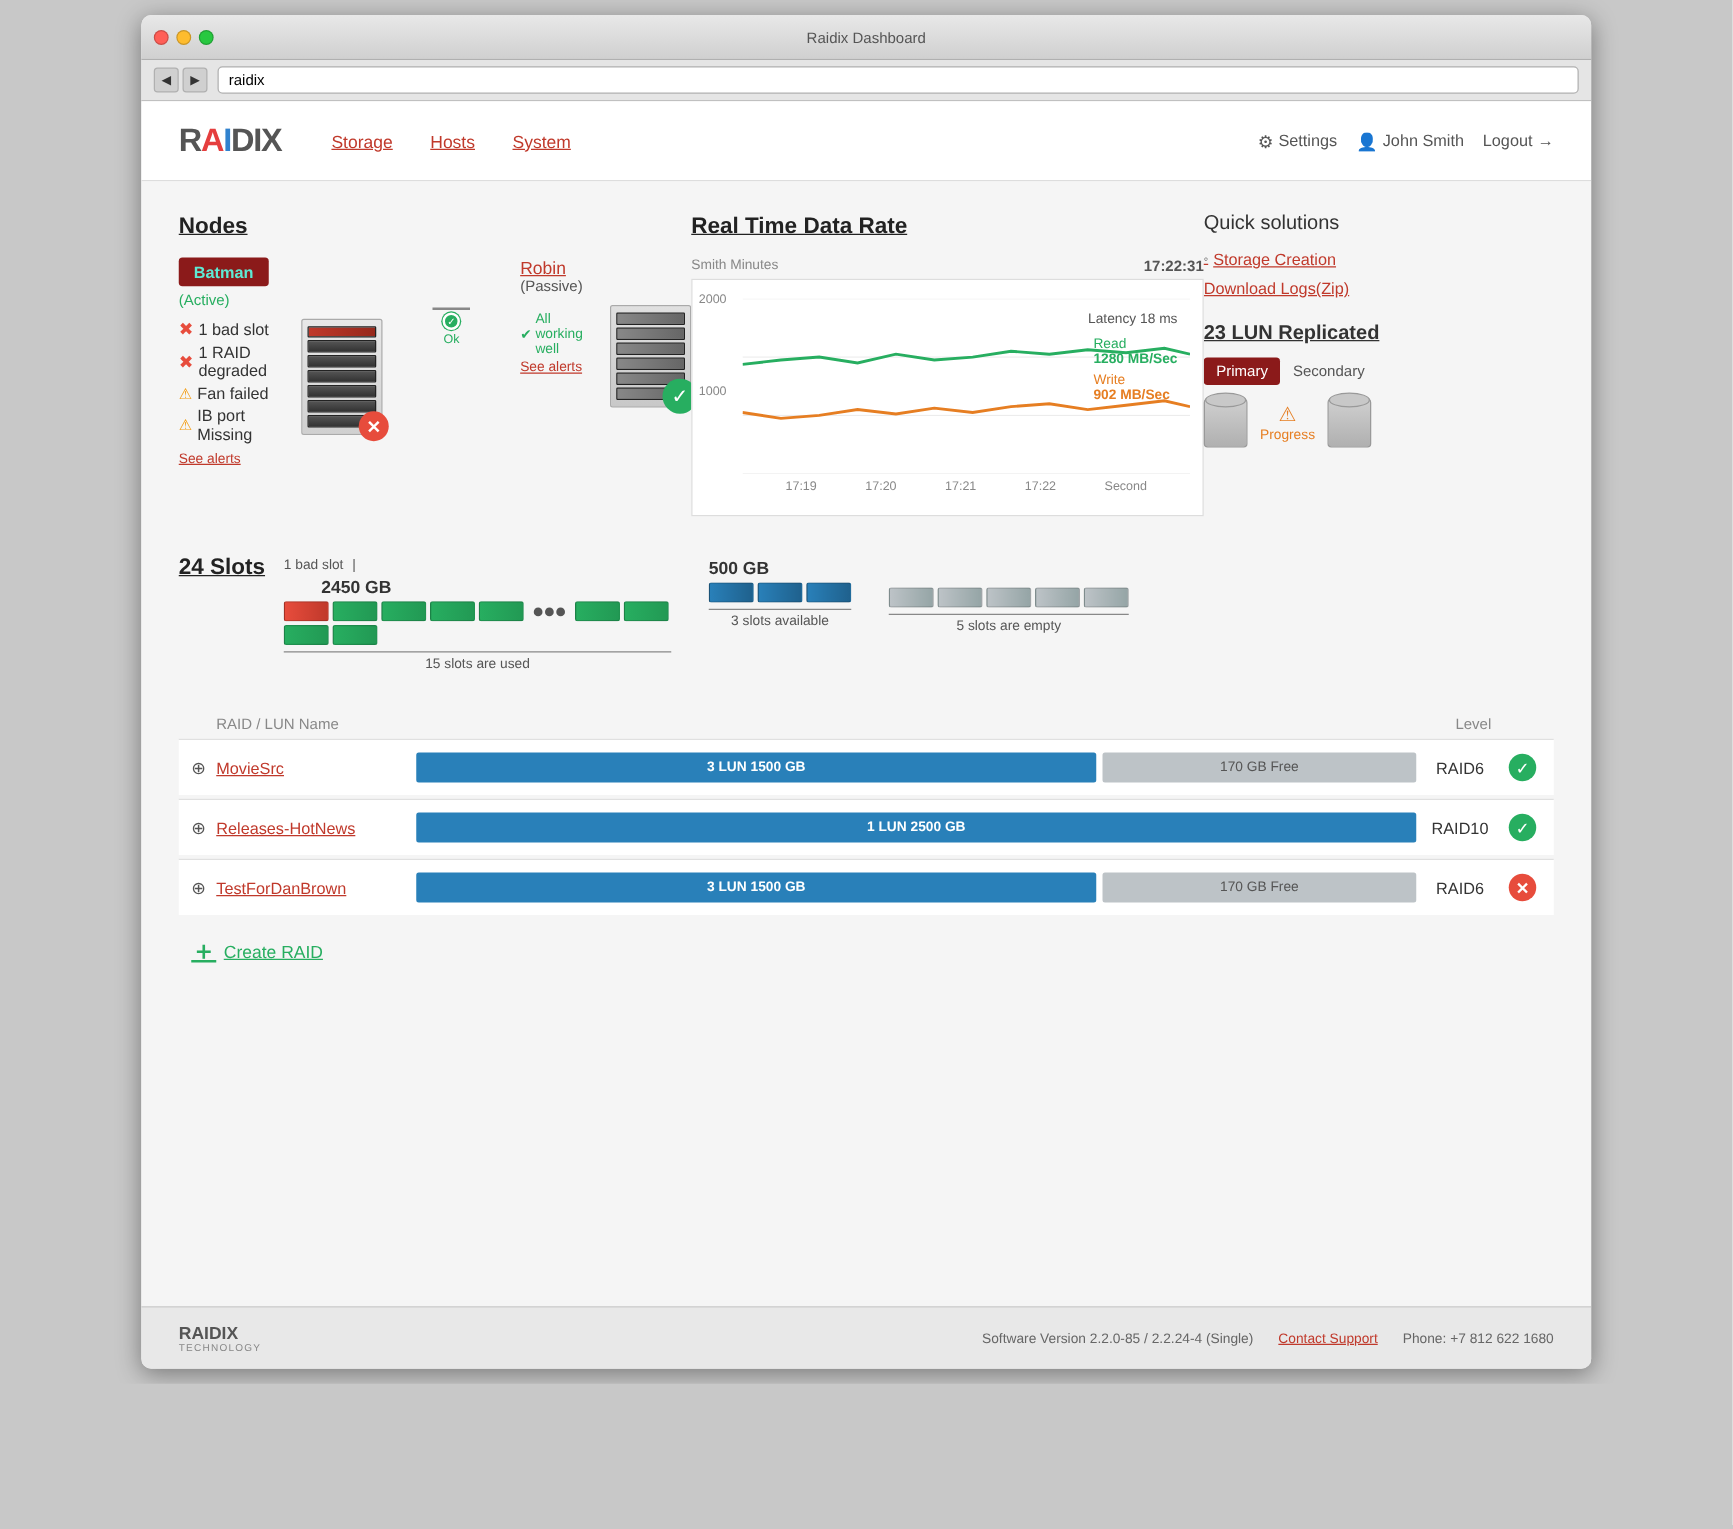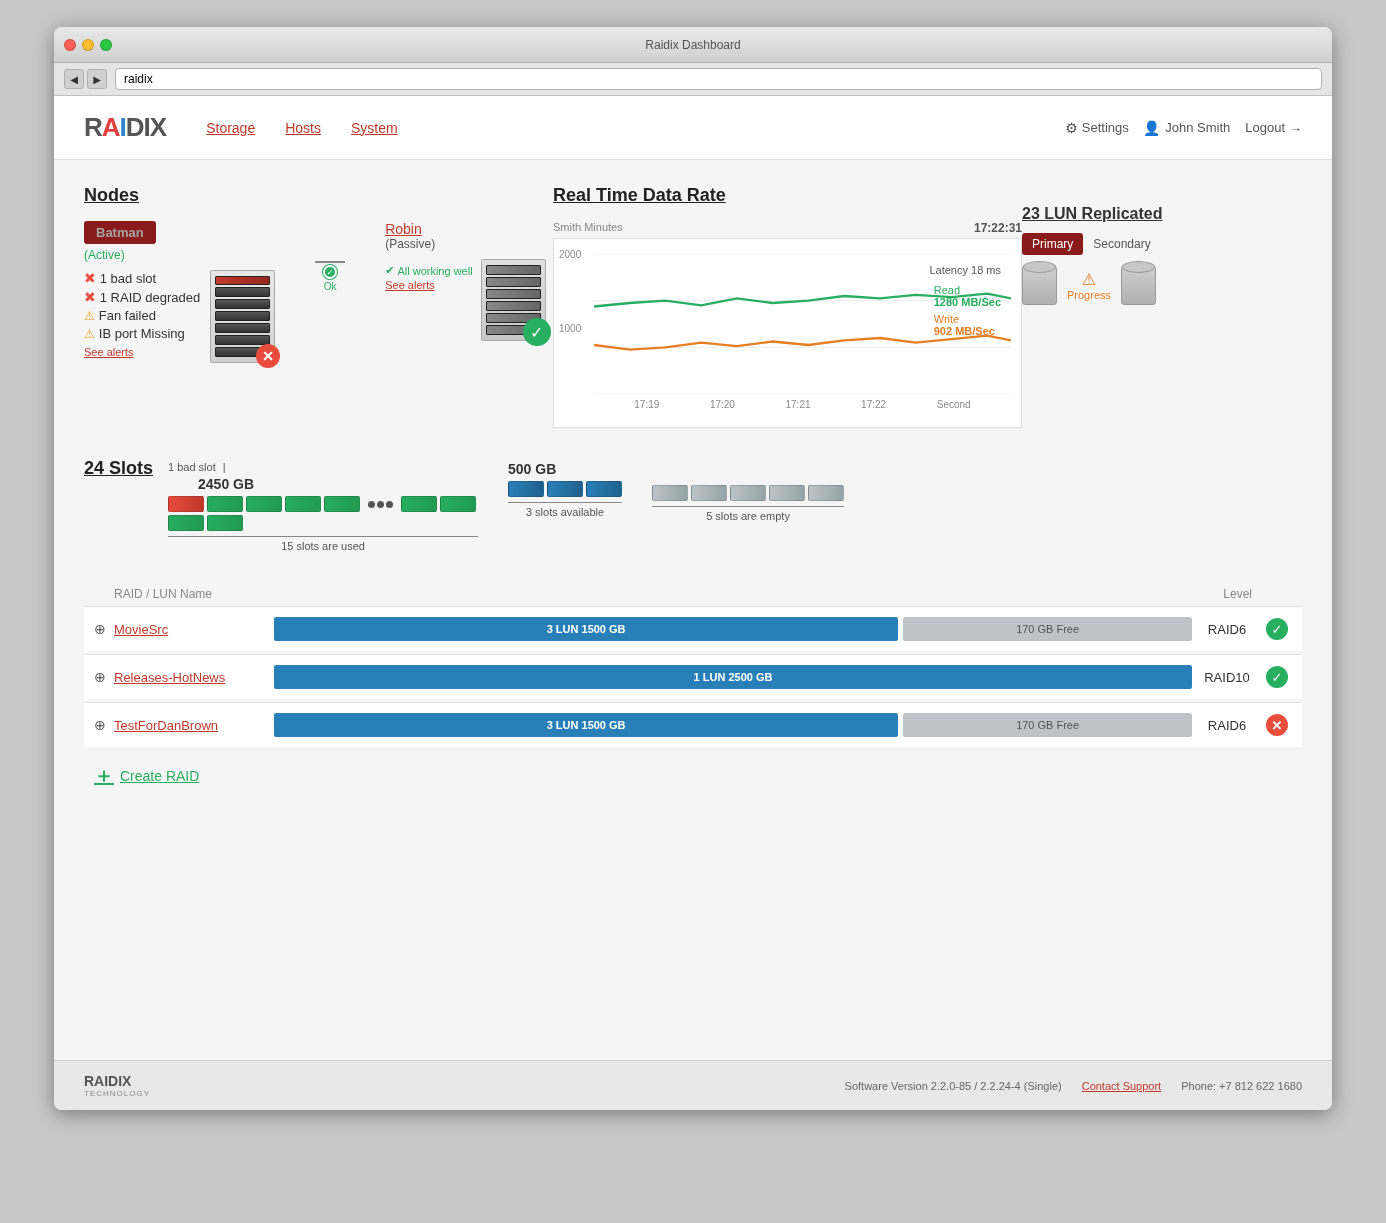--- a/index.html
+++ b/index.html
@@ -1,20 +1,20 @@
 <!DOCTYPE html>
 <html><head>
   <meta charset="utf-8">
   <style>
     * { box-sizing: border-box; margin: 0; padding: 0; }
     body { background: #c8c8c8; font-family: -apple-system, 'Helvetica Neue', Arial, sans-serif; font-size: 13px; color: #333; }
 
     .window {
-      width: 1278px;
-      margin: 27px auto;
+      width: 1160px;
+      margin: 12px auto;
       background: #f0f0f0;
       border-radius: 8px;
       box-shadow: 0 4px 20px rgba(0,0,0,0.4);
       overflow: hidden;
     }
 
     .title-bar {
       background: linear-gradient(to bottom, #e8e8e8, #d0d0d0);
       height: 36px;
       display: flex;
@@ -94,21 +94,21 @@
     
     .nodes-panel {}
     .nodes-grid {
       display: flex;
       gap: 40px;
       align-items: flex-start;
       margin-top: 10px;
     }
     .node-label-active {
       background: #8b1a1a;
-      color: #a3a3a3;
+      color: #5eead4;
       padding: 4px 12px;
       border-radius: 3px;
       font-size: 13px;
       font-weight: bold;
       display: inline-block;
       margin-bottom: 4px;
     }
     .node-name-link { color: #c0392b; text-decoration: underline; font-size: 14px; cursor: pointer; }
     .node-status-active { color: #27ae60; font-size: 12px; margin-bottom: 8px; }
     .node-status-passive { color: #555; font-size: 12px; margin-bottom: 8px; }
@@ -493,20 +493,30 @@
               <span>17:20</span>
               <span>17:21</span>
               <span>17:22</span>
               <span>Second</span>
             </div>
           </div>
         </div>
       </div>
 
       <div>
+        <div class="quick-solutions">
+          <div class="qs-title">Quick solutions</div>
+          <div class="qs-link">
+            <span class="qs-bullet">◦</span>
+            <span>Storage Creation</span>
+          </div>
+          <div class="qs-link">
+            <span>Download Logs(Zip)</span>
+          </div>
+        </div>
 
         <div class="lun-replicated">
           <div class="lun-title">23 LUN Replicated</div>
           <div class="lun-badges">
             <span class="badge-primary">Primary</span>
             <span class="badge-secondary">Secondary</span>
           </div>
           <div class="lun-icons">
             <div class="cylinder-icon"></div>
             <div style="text-align:center;">

